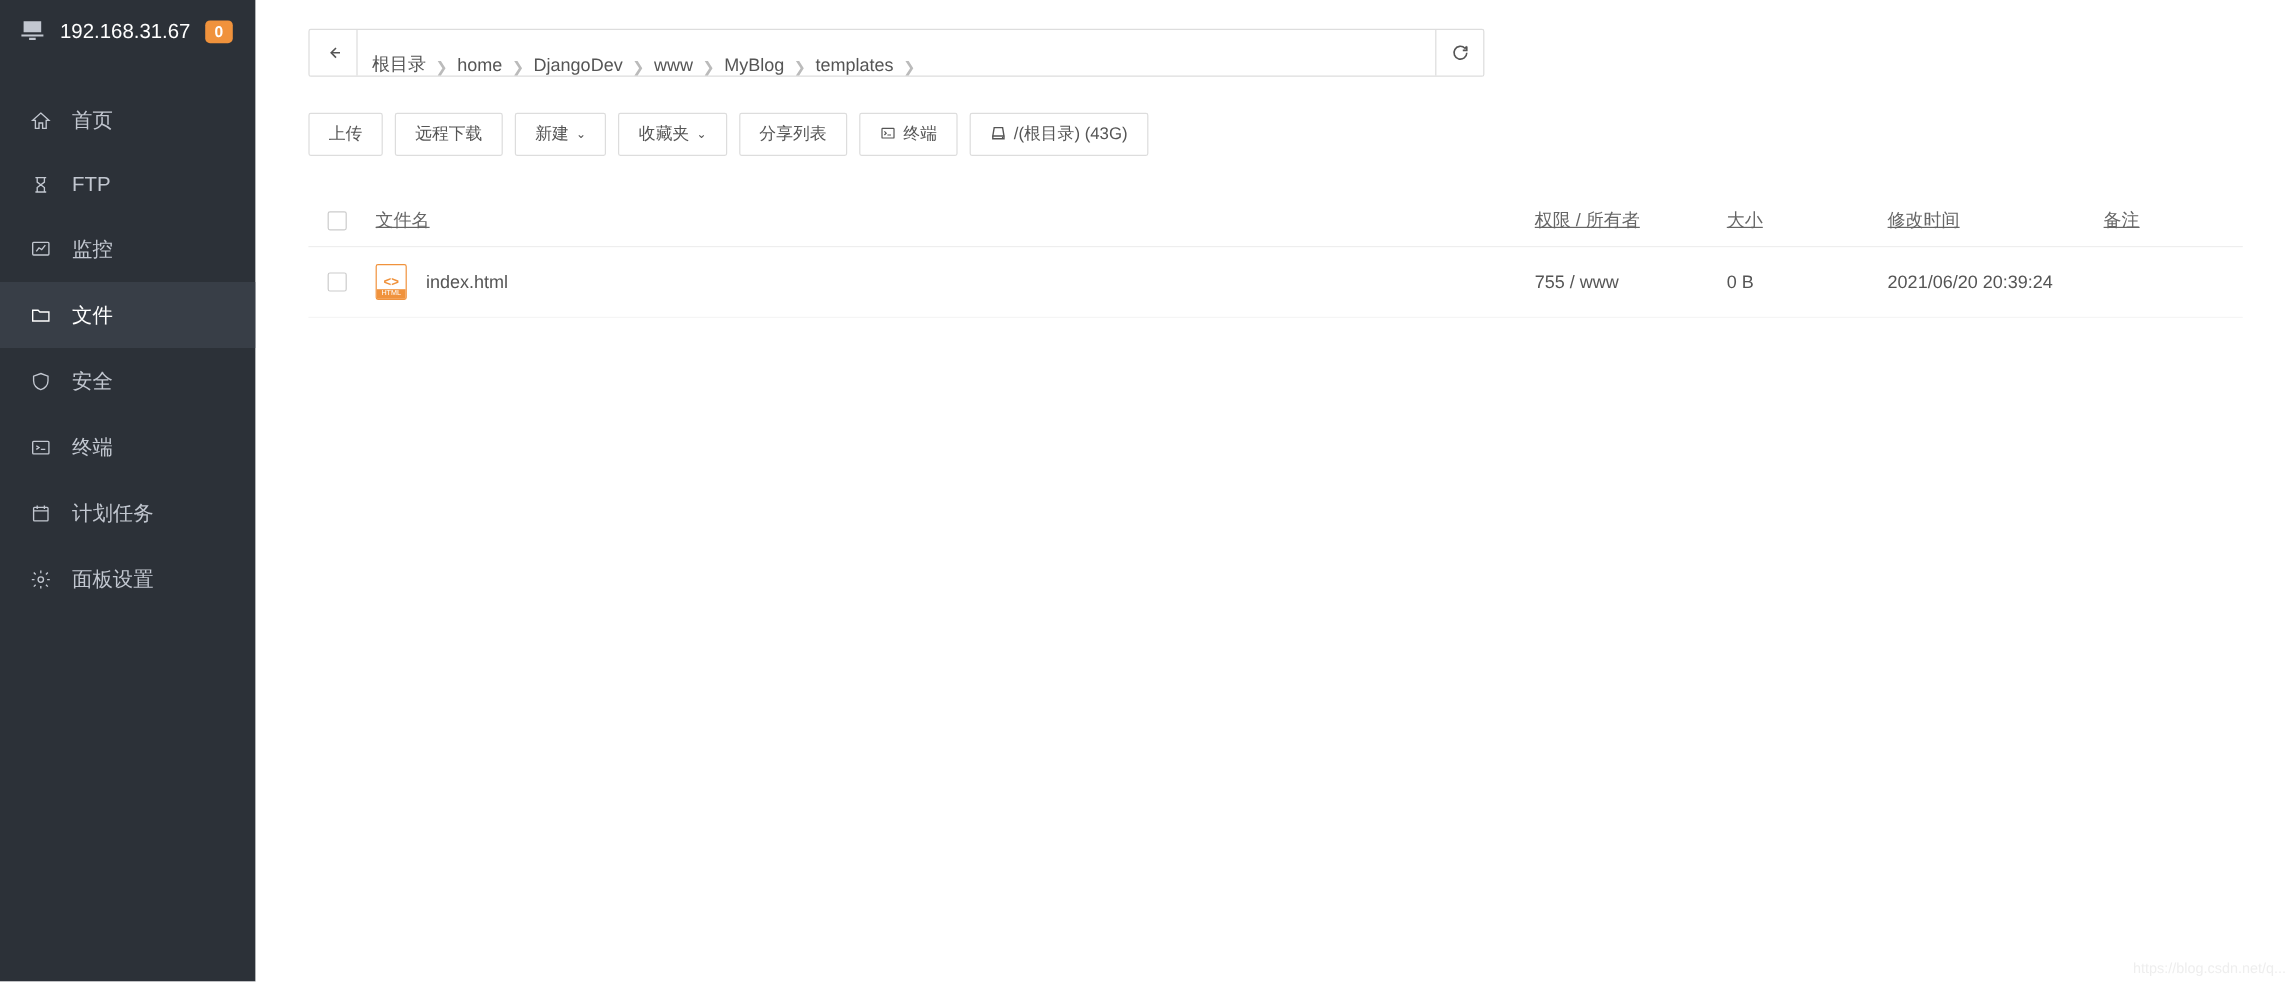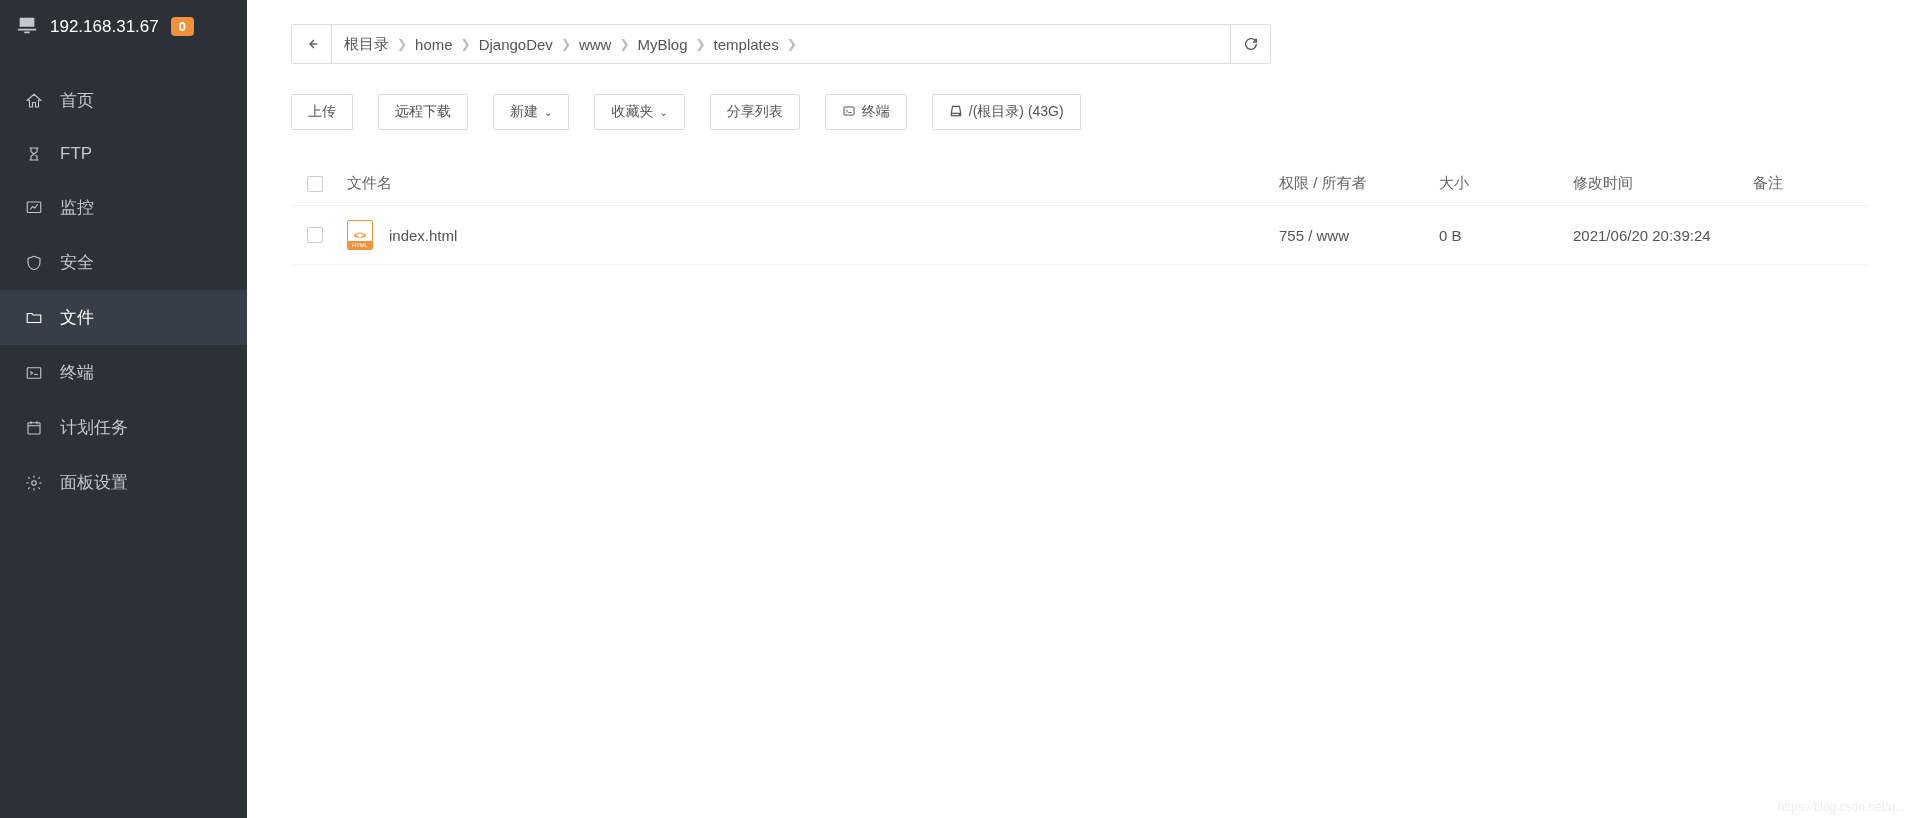--- a/index.html
+++ b/index.html
@@ -9,21 +9,21 @@
       background: #fff;
       color: #333;
       width: 1913px;
       height: 818px;
       overflow: hidden;
     }
     .container { display: flex; height: 100%; }
     
     
     .sidebar {
-      width: 247px;
+      width: 213px;
       background: #2c3138;
       color: #c2c7d0;
       display: flex;
       flex-direction: column;
       flex-shrink: 0;
     }
     .sidebar-header {
       display: flex;
       align-items: center;
       padding: 14px 16px;
@@ -86,41 +86,41 @@
       width: 40px;
       display: flex;
       align-items: center;
       justify-content: center;
       border-right: 1px solid #ddd;
       cursor: pointer;
     }
     .bc-path {
       flex: 1;
       display: flex;
-      align-items: center;
+      align-items: flex-end;
       padding: 0 12px;
       gap: 8px;
       color: #555;
       font-size: 15px;
     }
     .bc-segment { cursor: pointer; }
     .bc-sep { color: #bbb; font-size: 12px; }
     .bc-refresh {
       width: 40px;
       display: flex;
       align-items: center;
       justify-content: center;
       border-left: 1px solid #ddd;
       cursor: pointer;
     }
     
     
     .toolbar {
       display: flex;
-      gap: 25px;
+      gap: 10px;
       margin-bottom: 32px;
     }
     .btn {
       border: 1px solid #ddd;
       background: #fff;
       padding: 8px 16px;
       font-size: 14px;
       color: #555;
       cursor: pointer;
       border-radius: 2px;
@@ -132,20 +132,21 @@
     
     
     .file-table { width: 100%; }
     .table-header {
       display: flex;
       align-items: center;
       padding: 12px 16px;
       border-bottom: 1px solid #eee;
       color: #666;
       font-size: 15px;
+      text-decoration: underline;
     }
     .table-row {
       display: flex;
       align-items: center;
       padding: 14px 16px;
       border-bottom: 1px solid #f5f5f5;
       color: #555;
       font-size: 15px;
     }
     .col-check { width: 40px; }
@@ -231,35 +232,35 @@
       </div>
       <div class="nav-item">
         <span class="icon">
             <svg width="18" height="18" viewBox="0 0 24 24">
               <rect x="3" y="4" width="18" height="14" rx="1" fill="none" stroke="currentColor" stroke-width="1.5"></rect>
               <path d="M7 14l3-4 3 2 4-5" fill="none" stroke="currentColor" stroke-width="1.5"></path>
             </svg>
           </span>
         <span>监控</span>
       </div>
+      <div class="nav-item active">
+        <span class="icon">
+            <svg width="18" height="18" viewBox="0 0 24 24">
+              <path d="M3 6h6l2 2h10v10H3z" fill="none" stroke="currentColor" stroke-width="1.5"></path>
+            </svg>
+          </span>
+        <span>文件</span>
+      </div>
       <div class="nav-item">
         <span class="icon">
             <svg width="18" height="18" viewBox="0 0 24 24">
               <path d="M12 3l8 3v5c0 5-3.5 9-8 10-4.5-1-8-5-8-10V6z" fill="none" stroke="currentColor" stroke-width="1.5"></path>
             </svg>
           </span>
         <span>安全</span>
-      </div>
-      <div class="nav-item active">
-        <span class="icon">
-            <svg width="18" height="18" viewBox="0 0 24 24">
-              <path d="M3 6h6l2 2h10v10H3z" fill="none" stroke="currentColor" stroke-width="1.5"></path>
-            </svg>
-          </span>
-        <span>文件</span>
       </div>
       <div class="nav-item">
         <span class="icon">
             <svg width="18" height="18" viewBox="0 0 24 24">
               <rect x="3" y="5" width="18" height="14" rx="1" fill="none" stroke="currentColor" stroke-width="1.5"></rect>
               <path d="M7 10l3 2-3 2M12 14h5" fill="none" stroke="currentColor" stroke-width="1.5"></path>
             </svg>
           </span>
         <span>终端</span>
       </div>

